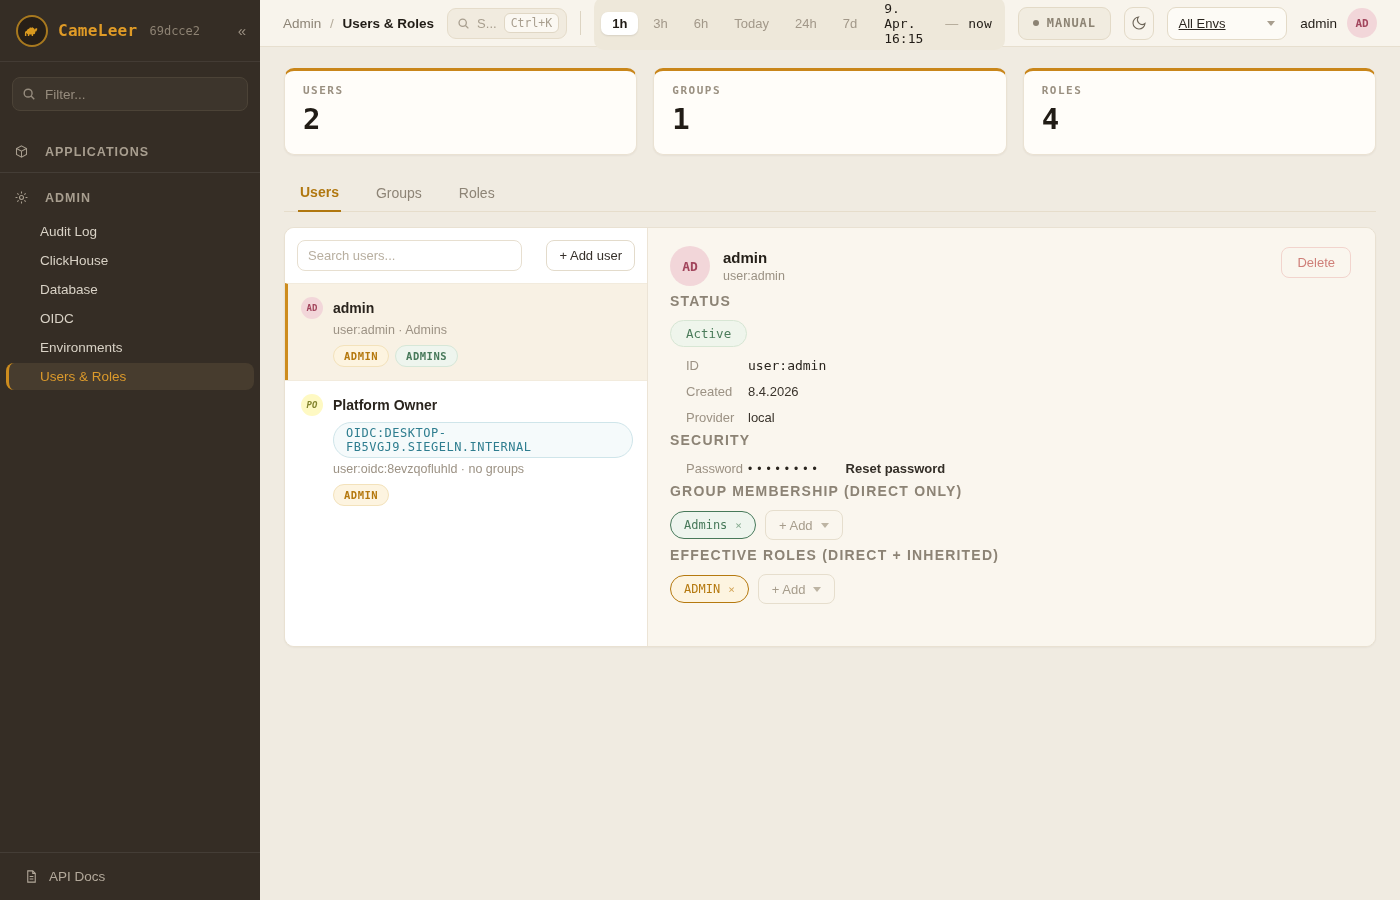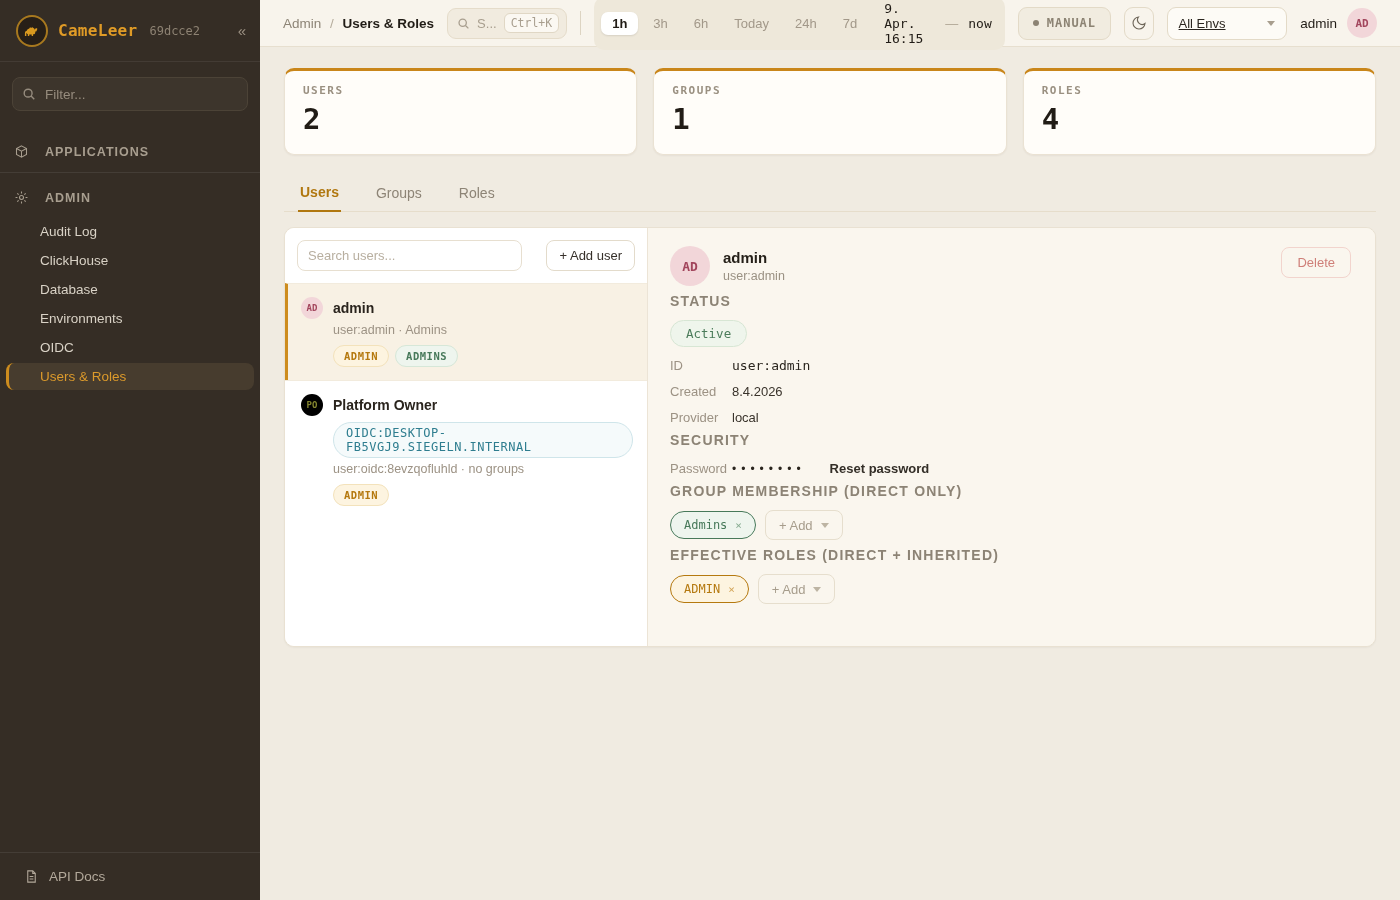--- a/index.html
+++ b/index.html
@@ -70,21 +70,21 @@
   .env-select { display:flex; align-items:center; justify-content:space-between;
     background:#fdfbf6; border:1px solid #e3dac7; border-radius:9px; height:33px;
     padding:0 11px; width:133px; font-size:13px; color:#2a251e; cursor:pointer;text-decoration:underline; }
   .caret { width:0; height:0; border-left:4px solid transparent; border-right:4px solid transparent;
     border-top:5px solid #a89e8e; }
   .topbar-user { display:flex; gap:10px; align-items:center; }
   .tb-username { font-size:13.5px; color:#211c16; }
   .avatar { border-radius:50%; display:flex; align-items:center; justify-content:center;
     font-family:"DejaVu Sans Mono", monospace; font-weight:bold; }
   .av-pink { background:#f2d6d9; color:#a2455c; }
-  .av-olive { background:#000000; color:#84852f; }
+  .av-olive { background:#fef9c3; color:#84852f;font-style:italic; }
   .tb-avatar { width:30px; height:30px; font-size:11px; cursor:pointer; }
 
   
   .main { position:absolute; left:260px; top:47px; right:0; bottom:0; background:#f0ebe1;
     padding:21px 24px; }
   .stats { display:grid; grid-template-columns:repeat(3,1fr); gap:16px; }
   .stat-card { background:#fffdf9; border:1px solid #eae2d3; border-top:3px solid #c9861a;
     border-radius:10px; padding:13px 18px; height:87px;
     box-shadow:0 1px 2px rgba(31,26,18,.05); }
   .stat-label { font-family:"DejaVu Sans Mono", monospace; font-size:11px;
@@ -136,21 +136,21 @@
   .detail-sub { font-size:12.5px; color:#9a9183; margin-top:3px; }
   .delete-btn { position:absolute; top:19px; right:24px; border:1px solid #f2d4cd;
     color:#cf7f78; background:transparent; border-radius:8px; padding:7px 15px;
     font-size:13px; cursor:pointer; font-family:"Liberation Sans", sans-serif; }
   .sec-head { margin-top:7px; font-size:14px; font-weight:bold; letter-spacing:1.2px;
     color:#8c8375; }
   .active-pill { display:inline-block; margin-top:11px;
     font-family:"DejaVu Sans Mono", monospace; font-size:12.5px; color:#4c7c5b;
     background:#eff5ec; border:1px solid #d7e6d4; padding:5px 15px; border-radius:999px; }
   .kv { display:flex; margin-top:11px; font-size:13px; align-items:center; }
-  .kv-label { width:62px; color:#9c9284; flex:none; }
+  .kv-label { width:62px; color:#9c9284; flex:none;margin-left:16px; }
   .kv-value { color:#39332b; }
   .kv-mono { font-family:"DejaVu Sans Mono", monospace; font-size:13px; color:#2a251e; }
   .password-row { display:flex; align-items:center; margin-top:13px; font-size:13px; }
   .pw-dots { color:#2a251e; letter-spacing:5px; margin-right:24px; font-size:12px; }
   .reset-link { color:#332e27; font-weight:bold; font-size:13px; background:none; border:none;
     cursor:pointer; font-family:Liberation Sans, sans-serif;text-align:center; }
   .chip-row { display:flex; gap:9px; margin-top:11px; align-items:center; }
   .chip-lg { font-family:"DejaVu Sans Mono", monospace; font-size:12px; padding:6px 13px;
     border-radius:999px; border:1px solid; display:flex; gap:8px; align-items:center; }
   .chip-lg .x { cursor:pointer; font-size:11px; }
@@ -198,22 +198,22 @@
     <svg width="15" height="15" viewBox="0 0 24 24" fill="none" stroke="#a89e8f" stroke-width="1.7">
       <circle cx="12" cy="12" r="3.2"></circle>
       <path d="M12 2.5v3M12 18.5v3M2.5 12h3M18.5 12h3M5.3 5.3l2.1 2.1M16.6 16.6l2.1 2.1M18.7 5.3l-2.1 2.1M7.4 16.6l-2.1 2.1"></path>
     </svg>
     <span>ADMIN</span>
   </div>
   <nav class="nav-list">
     <span class="nav-item">Audit Log</span>
     <span class="nav-item">ClickHouse</span>
     <span class="nav-item">Database</span>
+    <span class="nav-item">OIDC</span>
     <span class="nav-item">Environments</span>
-    <span class="nav-item">OIDC</span>
     <span class="nav-item active">Users &amp; Roles</span>
   </nav>
 
   <div class="sidebar-footer">
     <svg width="15" height="15" viewBox="0 0 24 24" fill="none" stroke="#b3a99b" stroke-width="1.7">
       <path d="M6 3h8l4 4v14H6z"></path>
         <path d="M14 3v4h4"></path>
         <path d="M9 12h6M9 16h6"></path>
     </svg>
     <span>API Docs</span>

